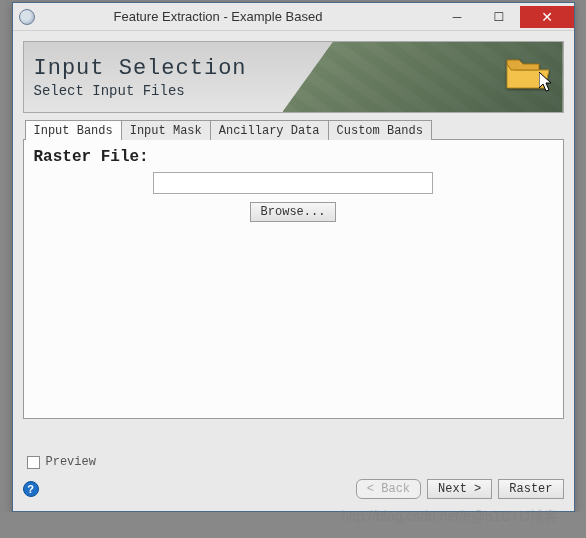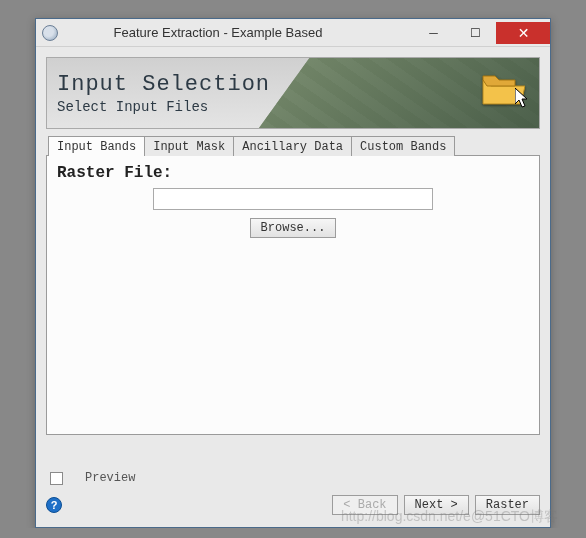--- a/index.html
+++ b/index.html
@@ -7,25 +7,24 @@
   body {
     font-family: "Segoe UI", Tahoma, sans-serif;
     font-size: 12px;
     background: #888;
     display: flex;
     justify-content: center;
     align-items: flex-start;
     padding-top: 2px;
   }
   .window {
-    width: 516px;
+    width: 563px;
     background: #e9e9e9;
     border: 1px solid #4a6a8a;
     box-shadow: 0 2px 8px rgba(0,0,0,0.25);
-    margin-top: 16px;
   }
   .titlebar {
     height: 28px;
     background: #e9e9e9;
     display: flex;
     align-items: center;
     border-bottom: 1px solid #d0d0d0;
   }
   .titlebar .app-icon {
     width: 16px; height: 16px; margin: 0 6px;
@@ -116,40 +115,40 @@
   .btn {
     font-family:"Courier New", monospace;
     font-size:12px;
     padding:2px 10px;
     background: linear-gradient(#f6f6f6,#e2e2e2);
     border:1px solid #9c9c9c;
     color:#333;
     cursor:pointer;
   }
   .lower { margin: 10px 10px 0 10px; }
-  .preview-row { display:flex; align-items:center; gap:22px; margin: 36px 4px 10px 4px;}
+  .preview-row { display:flex; align-items:center; gap:6px; margin: 36px 4px 10px 4px;}
   .checkbox {
     width:13px; height:13px;
     border:1px solid #8a8a8a;
     background:#fff; display:inline-block;
   }
   .preview-label { font-family:"Courier New", monospace; font-size:12px; color:#555;}
   .footer {
     display:flex; align-items:center; gap:6px;
     margin: 6px 10px 12px 10px;
   }
   .help-icon {
     width:16px;height:16px;border-radius:50%;
     background:#1e6fc7; color:#fff; font-size:11px; font-weight:bold;
     display:flex;align-items:center;justify-content:center;
     border:1px solid #0d4f94;
   }
   .footer-spacer { flex:1; }
   .footer .btn { min-width:62px; }
-  .footer .btn.disabled { color:#aaa; background:#efefef;}
+  .footer .btn.disabled { color:#aaa; background:#efefef;border-radius:6px;}
   .watermark {
     position: fixed;
     left: 0; right: 0; bottom: 12px;
     text-align: right;
     color: rgba(120,120,120,0.35);
     font-size: 14px;
     font-family: sans-serif;
     padding-right: 28px;
     pointer-events: none;
   }

